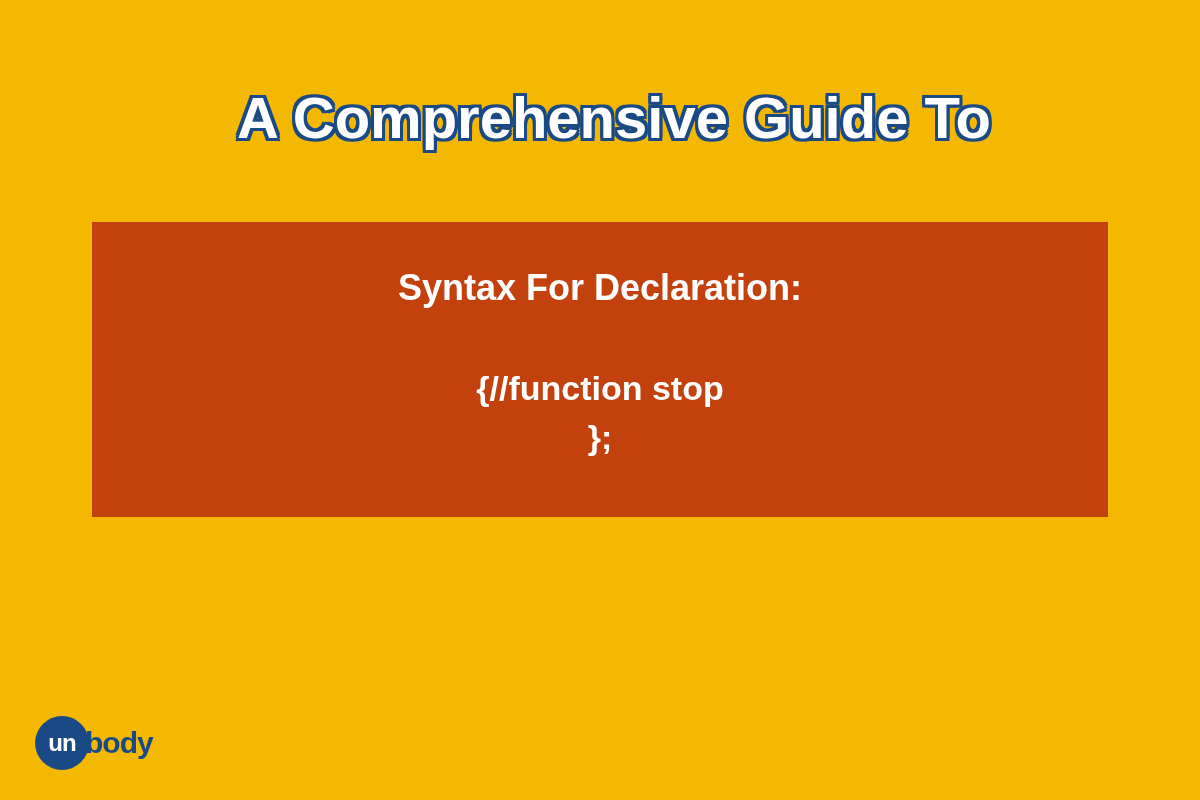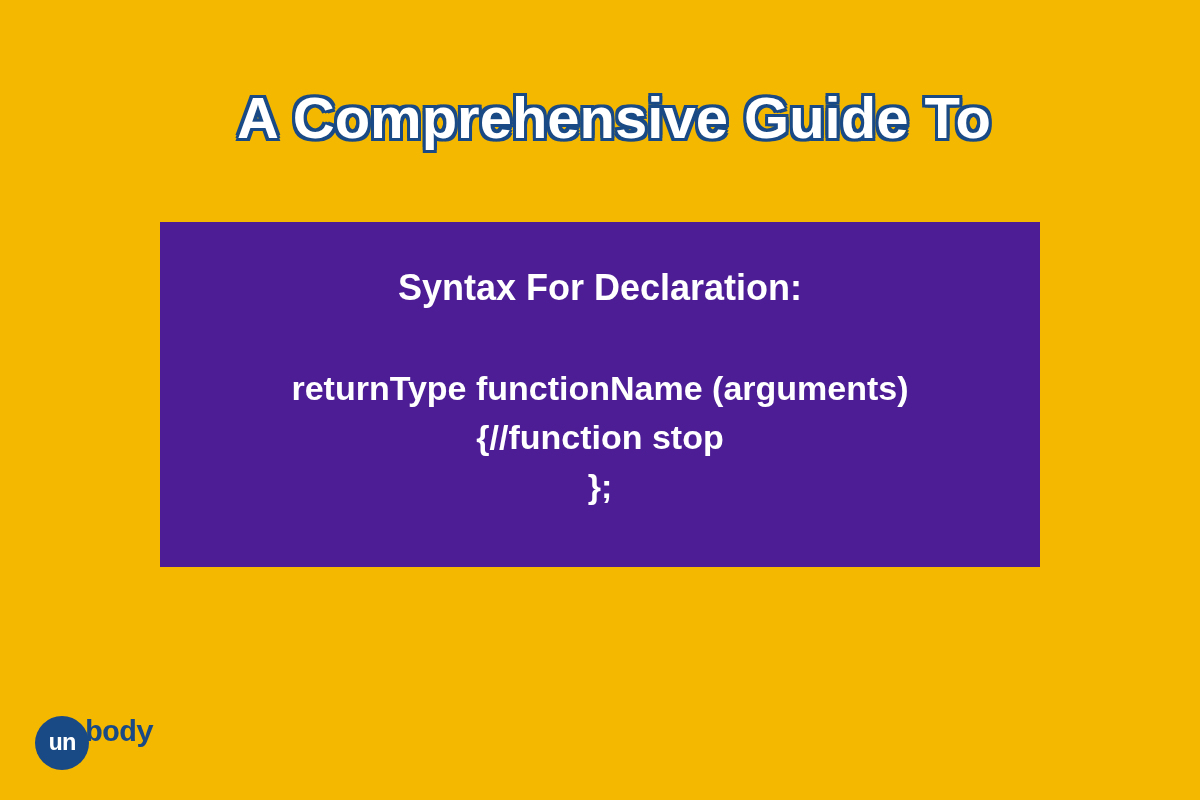--- a/index.html
+++ b/index.html
@@ -26,44 +26,44 @@
        3px  3px 0 #1a4a85,
       -3px  0   0 #1a4a85,
        3px  0   0 #1a4a85,
        0   -3px 0 #1a4a85,
        0    3px 0 #1a4a85;
     font-size: 58px;
     font-weight: 800;
     line-height: 1.15;
   }
   .syntax-box {
-    background: #4c1d95;
+    background: #c2410c;
     margin: 70px auto 0 auto;
-    width: 880px;
+    width: 1016px;
     padding: 45px 30px 55px 30px;
     text-align: center;
   }
   .syntax-heading {
     color: #ffffff;
     font-size: 36px;
     font-weight: 700;
     margin-bottom: 55px;
   }
   .syntax-line {
     color: #ffffff;
     font-size: 34px;
     font-weight: 700;
     line-height: 1.45;
   }
   .logo {
     position: absolute;
     bottom: 30px;
     left: 35px;
     display: flex;
-    font-family: Liberation Mono, monospace;
+    align-items: center;
   }
   .logo-circle {
     width: 54px;
     height: 54px;
     background: #1a4a85;
     border-radius: 50%;
     display: flex;
     align-items: center;
     justify-content: center;
     position: relative;
@@ -85,21 +85,20 @@
 </style>
 </head>
 <body>
 
 <div class="title">
   <div class="title-text">A Comprehensive Guide To</div>
 </div>
 
 <div class="syntax-box">
   <div class="syntax-heading">Syntax For Declaration:</div>
-  <div class="syntax-line">returnType functionName (arguments)</div>
   <div class="syntax-line">{//function stop</div>
   <div class="syntax-line">};</div>
 </div>
 
 <div class="logo">
   <div class="logo-circle">
     <span class="logo-un">un</span>
   </div>
   <span class="logo-stop">body</span>
 </div>

